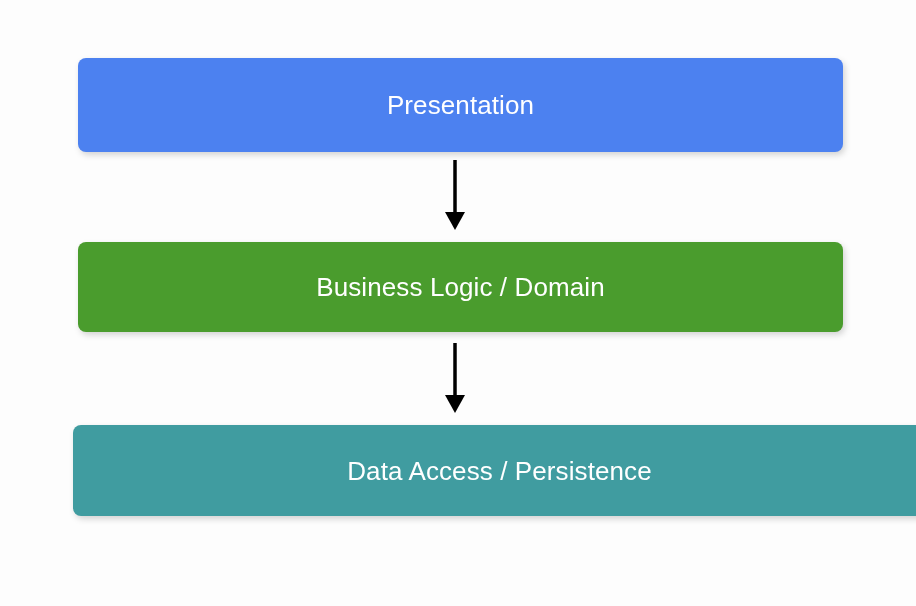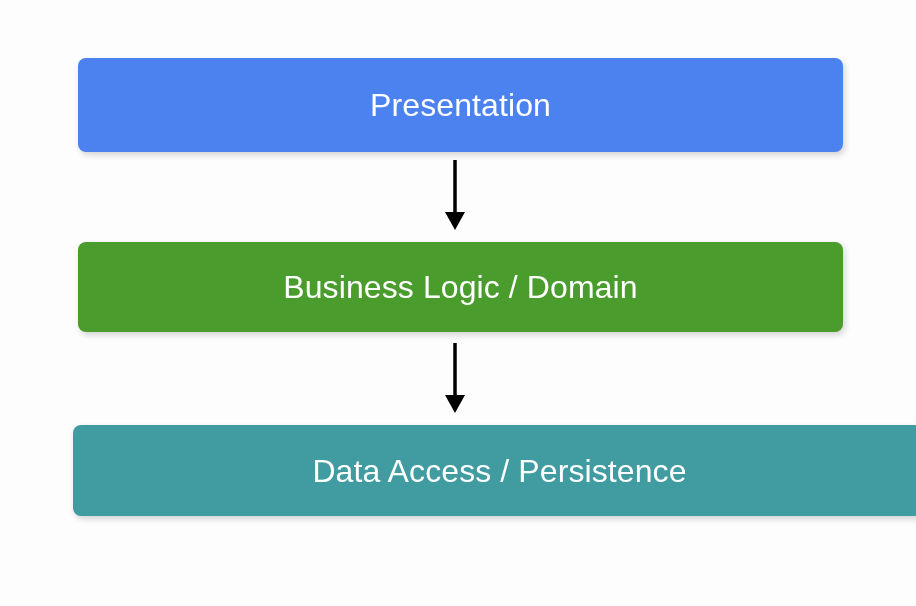--- a/index.html
+++ b/index.html
@@ -29,21 +29,21 @@
     border-radius: 8px;
     display: flex;
     align-items: center;
     justify-content: center;
     box-shadow: 2px 3px 6px rgba(0, 0, 0, 0.17);
   }
 
   .layer-label {
     color: #ffffff;
     font-family: "Liberation Sans", sans-serif;
-    font-size: 32px;
+    font-size: 26px;
     font-weight: 400;
     letter-spacing: 0.1px;
     line-height: 1;
     text-align: center;
     white-space: nowrap;
     user-select: none;
   }
 
   #layer-presentation {
     left: 78px;

